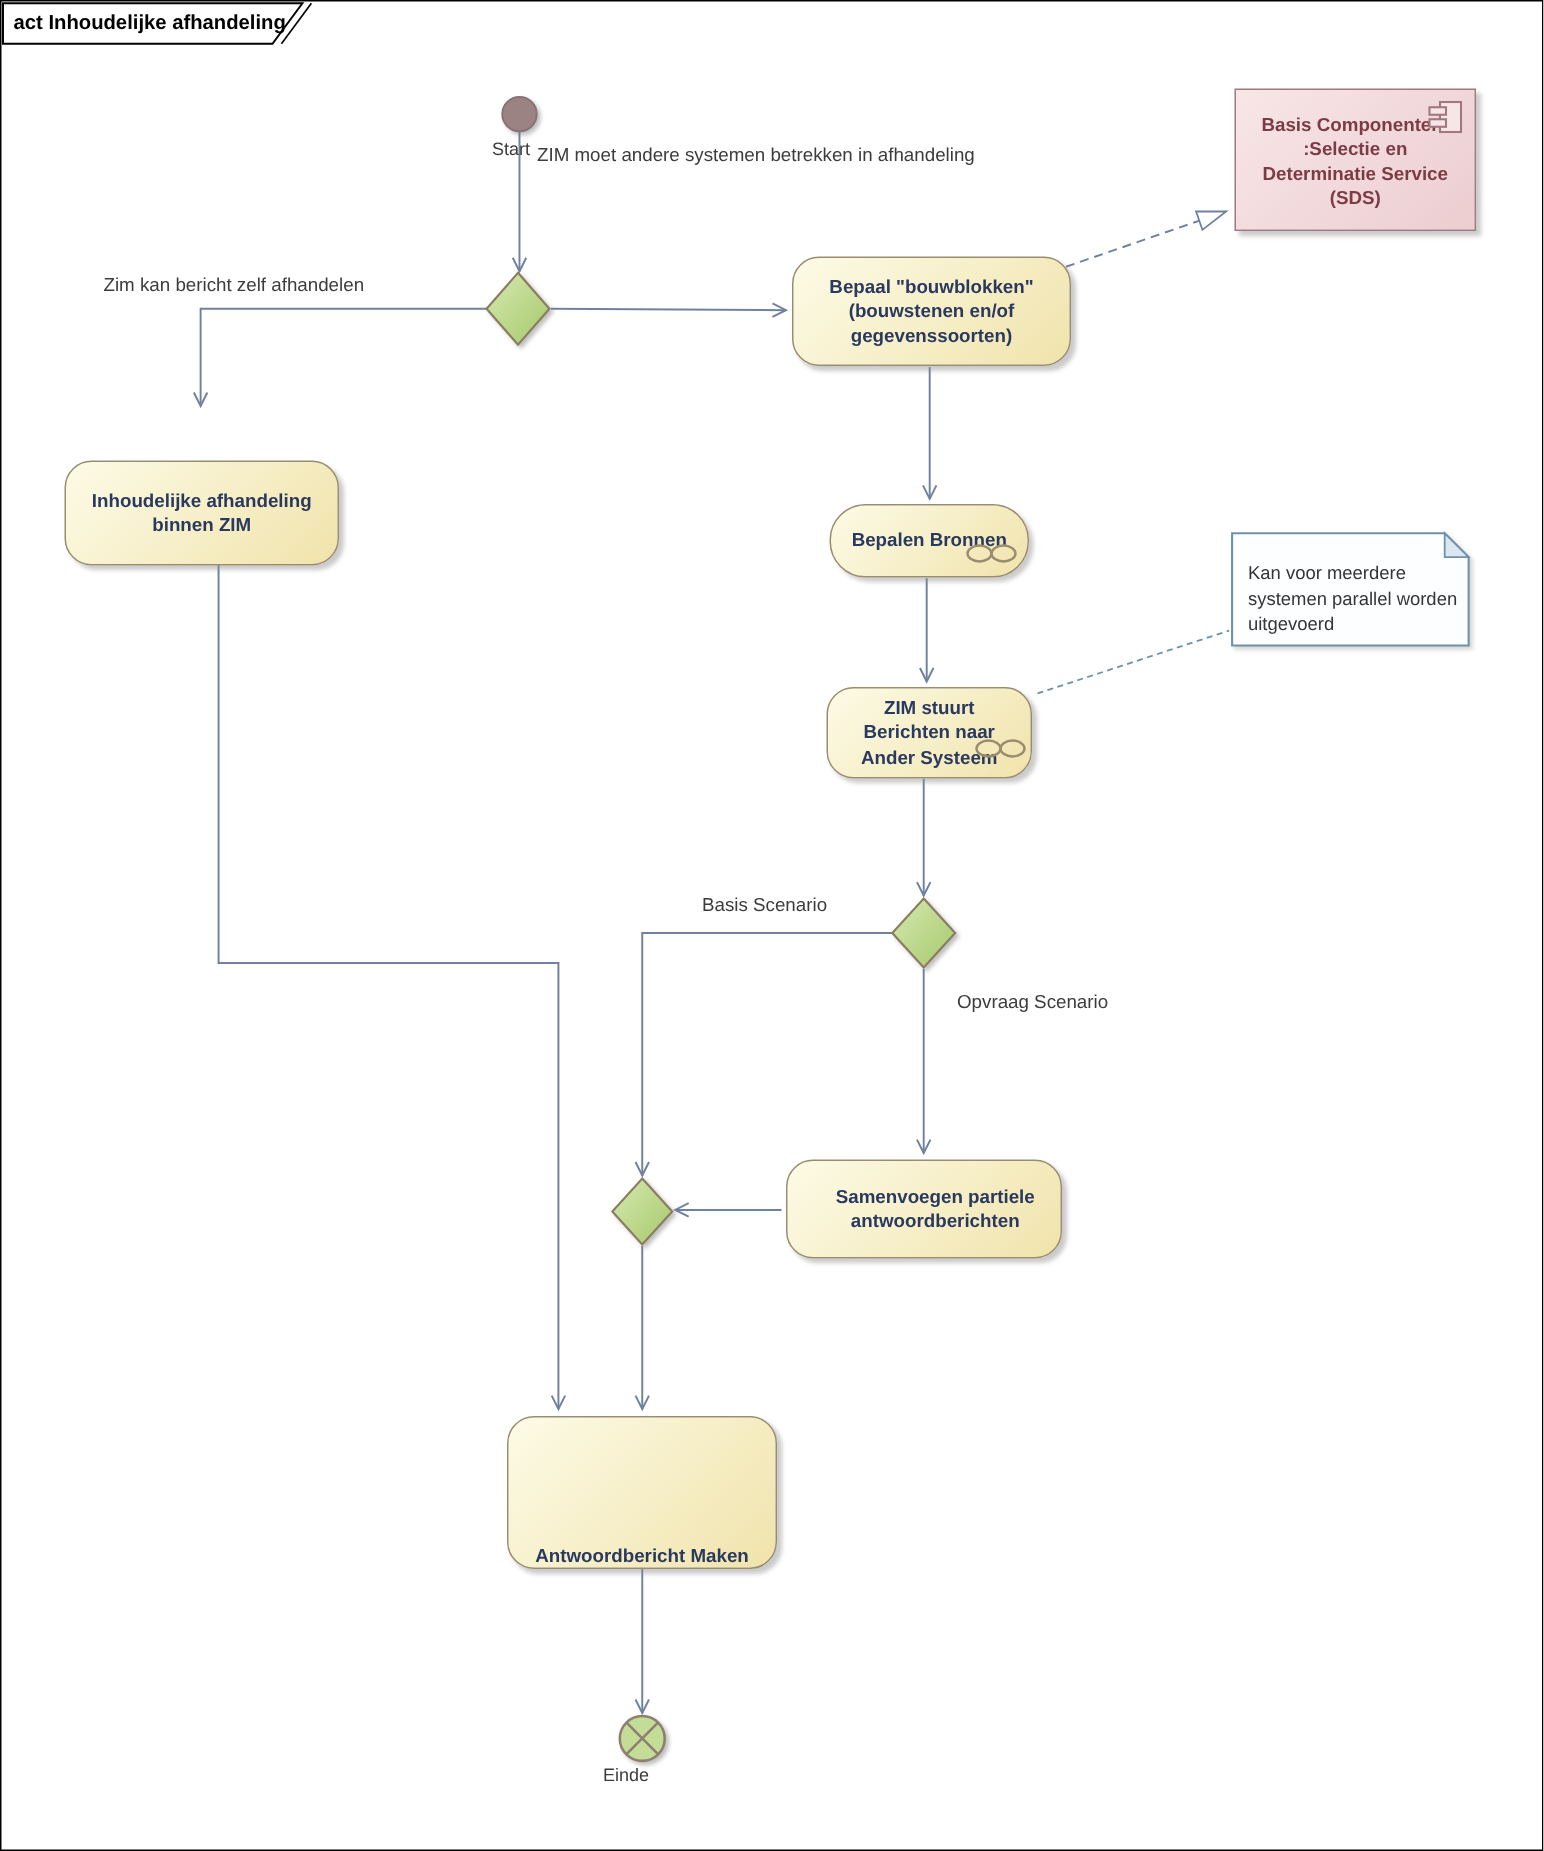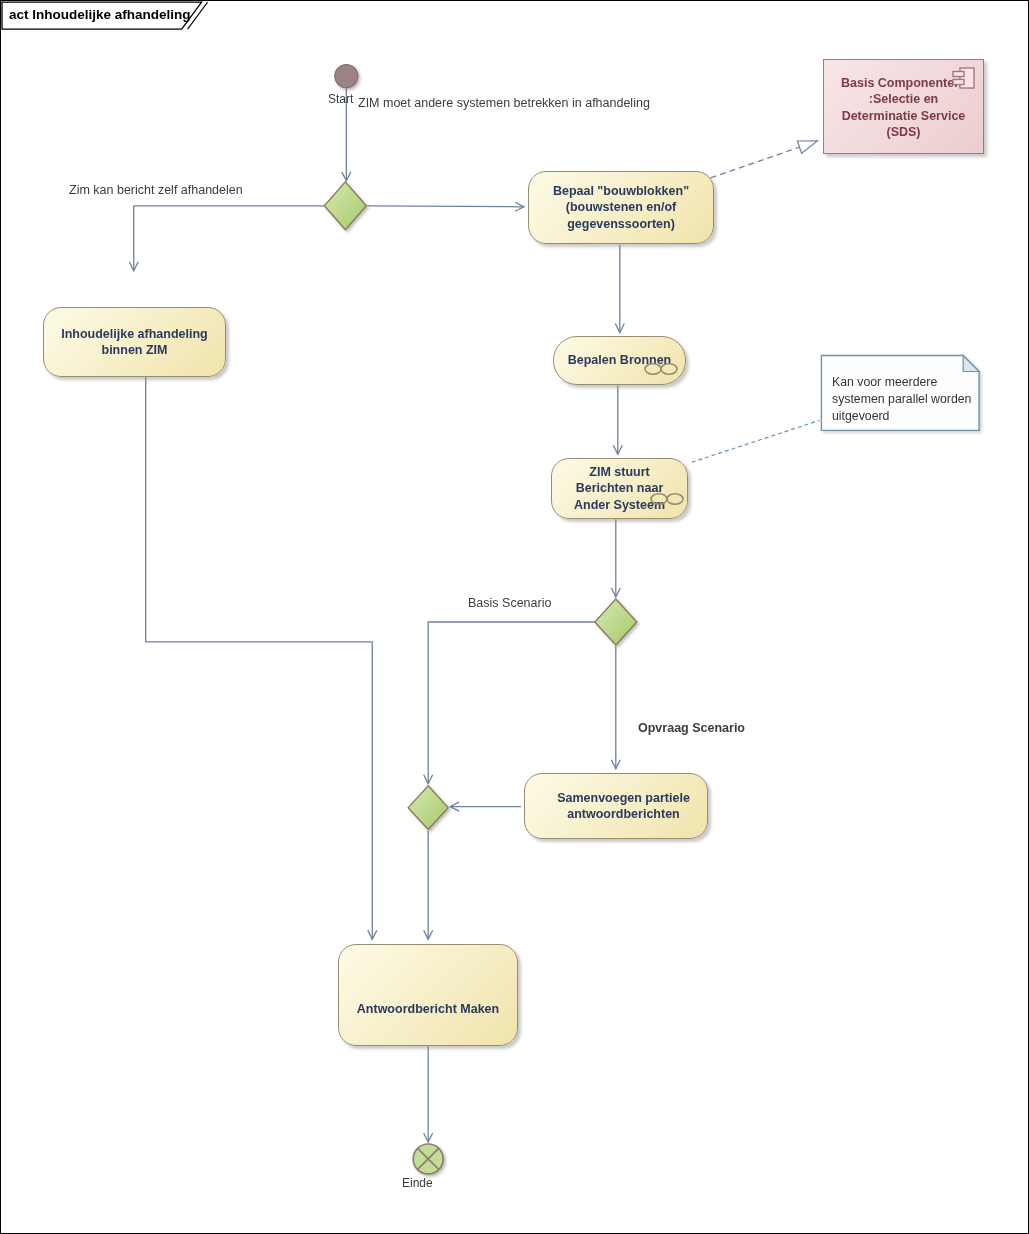--- a/index.html
+++ b/index.html
@@ -13,21 +13,21 @@
   .decision{fill:url(#gradDecision);stroke:var(--decision-border,#8b7b60);stroke-width:1.4;
             filter:drop-shadow(2px 2px 1.5px rgba(110,110,110,.45));}
   .activity{position:absolute;box-sizing:border-box;
             background:linear-gradient(135deg,var(--activity-fill-top,#fdfbe7) 0%,var(--activity-fill-bottom,#f0e3ab) 100%);
             border:1.4px solid var(--activity-border,#998d6f);border-radius:18px;
             box-shadow:3px 3px 3px rgba(140,140,140,.45);
             display:flex;align-items:center;justify-content:center;text-align:center;}
   .activity .txt{white-space:pre-line;font-weight:bold;font-size:12.5px;line-height:1.3;
                  color:var(--activity-text,#2a3a5e);}
   .activity.pill{border-radius:24px;}
-  .activity.topalign{align-items:center;padding-top:28px;}
+  .activity.topalign{align-items:flex-end;padding-top:28px;}
   .subicon{position:absolute;}
   .subicon ellipse{fill:none;stroke:var(--activity-border,#8a7d60);stroke-width:1.6;}
   .component{position:absolute;box-sizing:border-box;
              background:linear-gradient(135deg,var(--component-fill-top,#f8e6e7) 0%,var(--component-fill-bottom,#eccdd0) 100%);
              border:1.4px solid var(--component-border,#a07880);
              box-shadow:3px 3px 3px rgba(140,140,140,.45);
              display:flex;align-items:center;justify-content:center;text-align:center;}
   .component .txt{white-space:pre-line;font-weight:bold;font-size:12.5px;line-height:1.32;
                   color:var(--component-text,#7c3b45);padding-top:2px;}
   .comp-icon{position:absolute;top:7px;right:7px;}
@@ -149,15 +149,15 @@
   <div class="note-text" style="left:831px;top:373px;width:144px;">Kan voor meerdere
 systemen parallel worden
 uitgevoerd</div>
 
   <div class="nodelabel" style="left:327px;top:91px;">Start</div>
   <div class="nodelabel" style="left:401px;top:1175px;">Einde</div>
 
   <div class="elabel" style="left:357px;top:95px;">ZIM moet andere systemen betrekken in afhandeling</div>
   <div class="elabel" style="left:68px;top:182px;">Zim kan bericht zelf afhandelen</div>
   <div class="elabel" style="left:467px;top:595px;">Basis Scenario</div>
-  <div class="elabel" style="left:637px;top:720px;font-weight:bold;">Opvraag Scenario</div>
+  <div class="elabel" style="left:637px;top:660px;">Opvraag Scenario</div>
 
 </div>
 
 </body></html>

